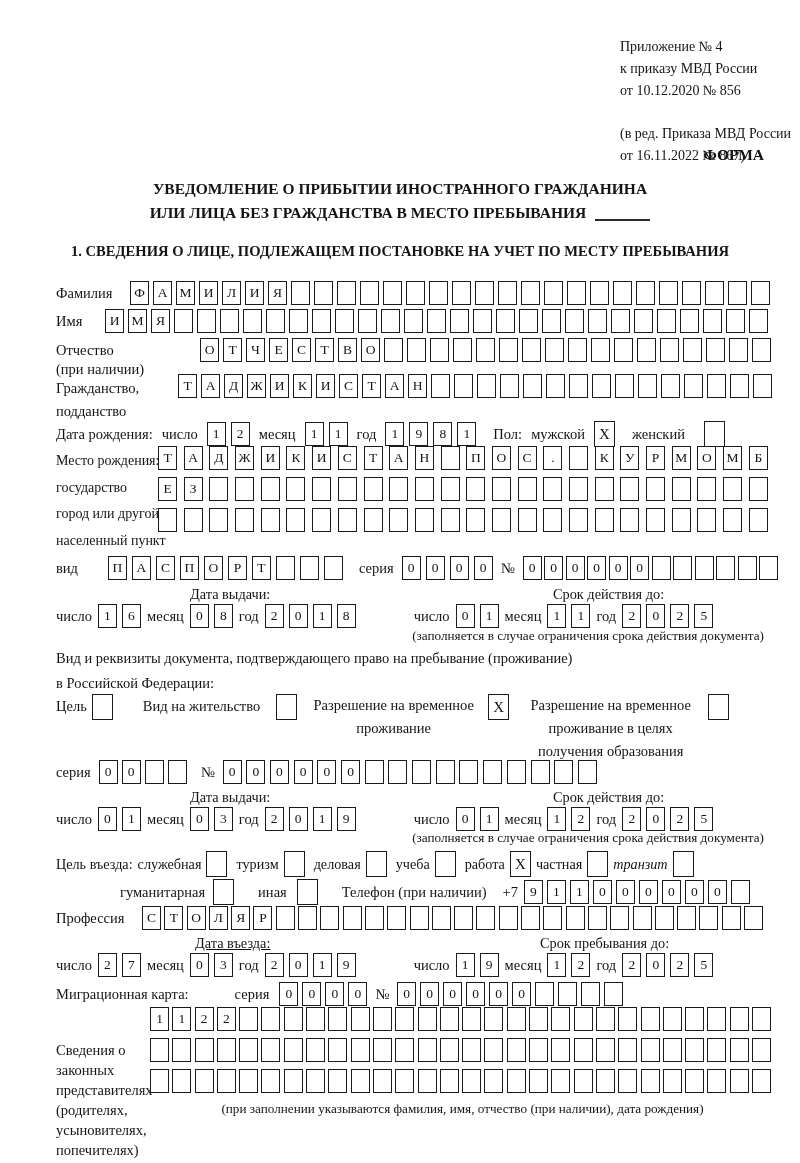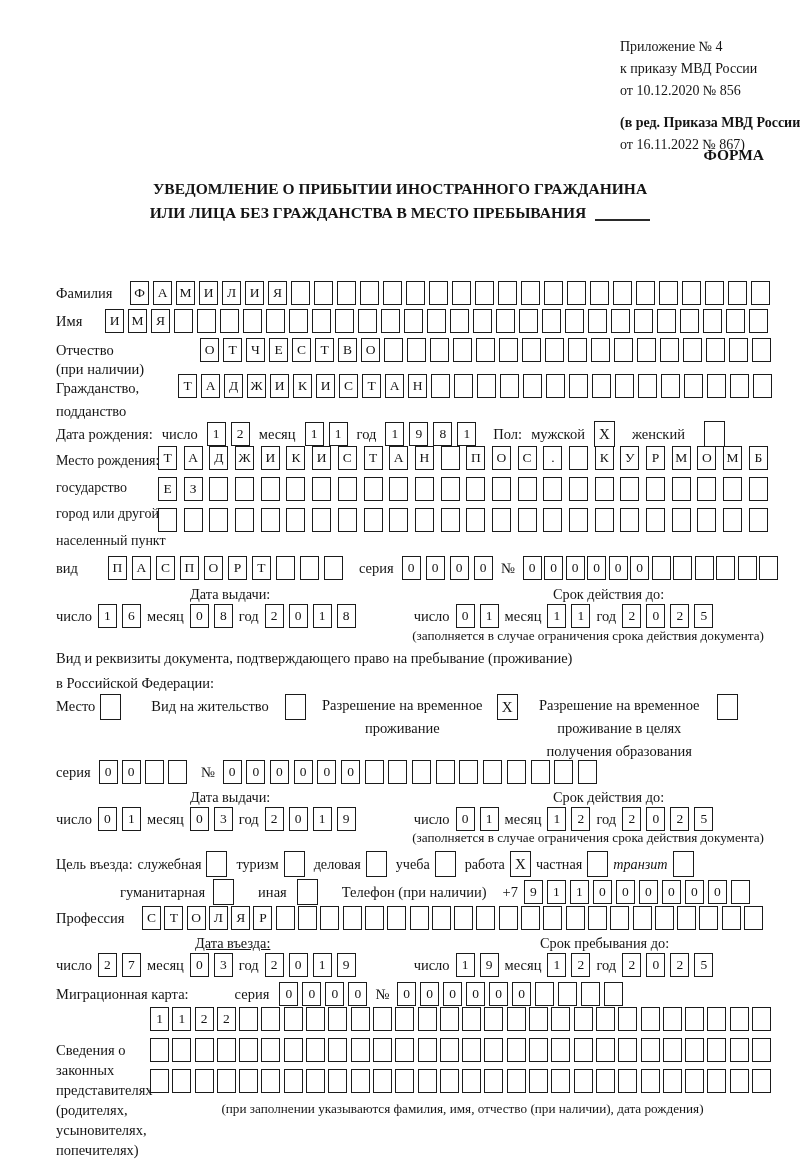--- a/index.html
+++ b/index.html
@@ -25,32 +25,33 @@
 </head>
 <body>
 
 <div class="page">
 
   <div class="r rt appx" style="top:36px;left:620px;">
     <div>
       <div>Приложение № 4</div>
       <div>к приказу МВД России</div>
       <div>от 10.12.2020 № 856</div>
-      <div style="margin-top:10px;font-weight:bold;">(в ред. Приказа МВД России</div>
+      <div style="margin-top:21px;">(в ред. Приказа МВД России</div>
       <div>от 16.11.2022 № 867)</div>
     </div>
   </div>
   <div class="r b" style="top:146px;right:36px;font-size:15.5px;">ФОРМА</div>
 
   <div class="r b" style="top:180px;left:0;width:800px;justify-content:center;font-size:15.5px;">УВЕДОМЛЕНИЕ О ПРИБЫТИИ ИНОСТРАННОГО ГРАЖДАНИНА</div>
   <div class="r b" style="top:204px;left:0;width:800px;justify-content:center;font-size:15.5px;">
     <span>ИЛИ ЛИЦА БЕЗ ГРАЖДАНСТВА В МЕСТО ПРЕБЫВАНИЯ</span>
       <span class="title-underline"></span>
   </div>
 
+  <div class="r b" style="top:243px;left:0;width:800px;justify-content:center;font-size:14.6px;">1. СВЕДЕНИЯ О ЛИЦЕ, ПОДЛЕЖАЩЕМ ПОСТАНОВКЕ НА УЧЕТ ПО МЕСТУ ПРЕБЫВАНИЯ</div>
 
   <div class="r" style="top:281px;left:56px;">
     <span class="lab" style="width:74px;">Фамилия</span>
     <span class="boxes">
         <span class="cell">Ф</span>
         <span class="cell">А</span>
         <span class="cell">М</span>
         <span class="cell">И</span>
         <span class="cell">Л</span>
         <span class="cell">И</span>
@@ -373,21 +374,21 @@
         <span class="cell">5</span>
       </span>
   </div>
 
   <div class="r note" style="top:628px;right:36px;">(заполняется в случае ограничения срока действия документа)</div>
 
   <div class="r" style="top:650px;left:56px;">Вид и реквизиты документа, подтверждающего право на пребывание (проживание)</div>
   <div class="r" style="top:675px;left:56px;">в Российской Федерации:</div>
 
   <div class="r rt" style="top:694px;left:56px;">
-    <span class="lab" style="padding-top:4px;">Место</span>
+    <span class="lab" style="padding-top:4px;">Цель</span>
     <span class="boxes cbx" style="margin-left:5px;">
         <span class="cell"></span>
       </span>
     <span class="lab" style="margin-left:30px;padding-top:4px;">Вид на жительство</span>
     <span class="boxes cbx" style="margin-left:16px;">
         <span class="cell"></span>
       </span>
     <span class="lab ml ctr" style="margin-left:14px;width:165px;line-height:23px;">Разрешение на временное
 проживание</span>
     <span class="boxes cbx" style="margin-left:12px;">

